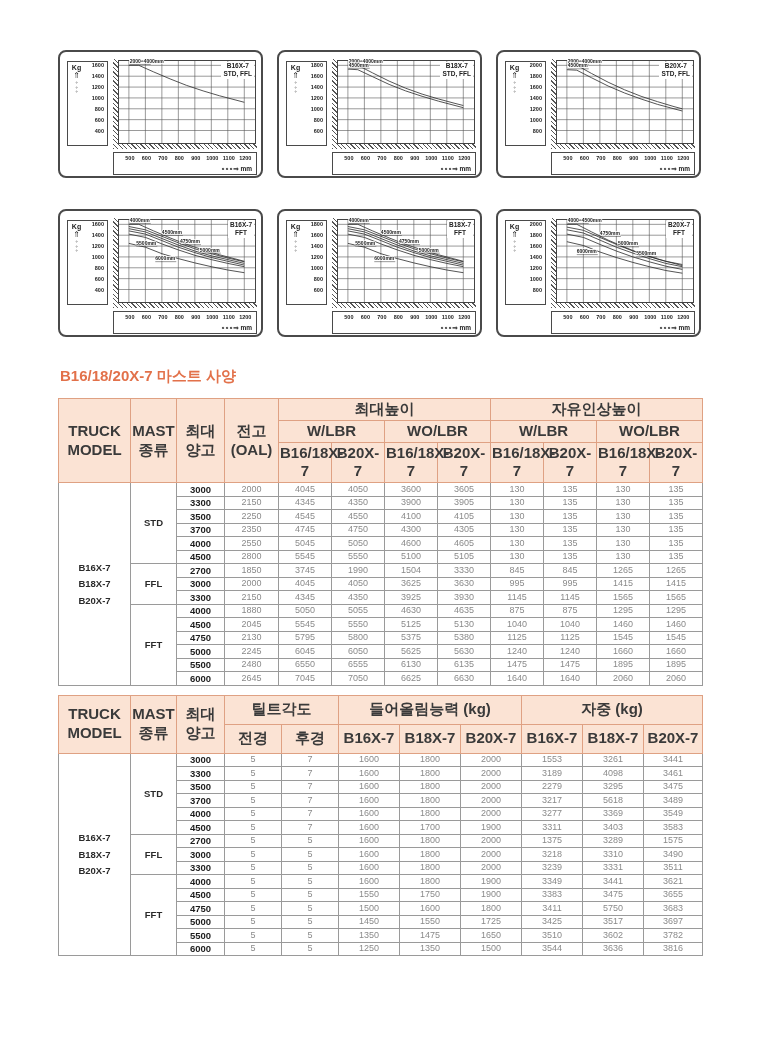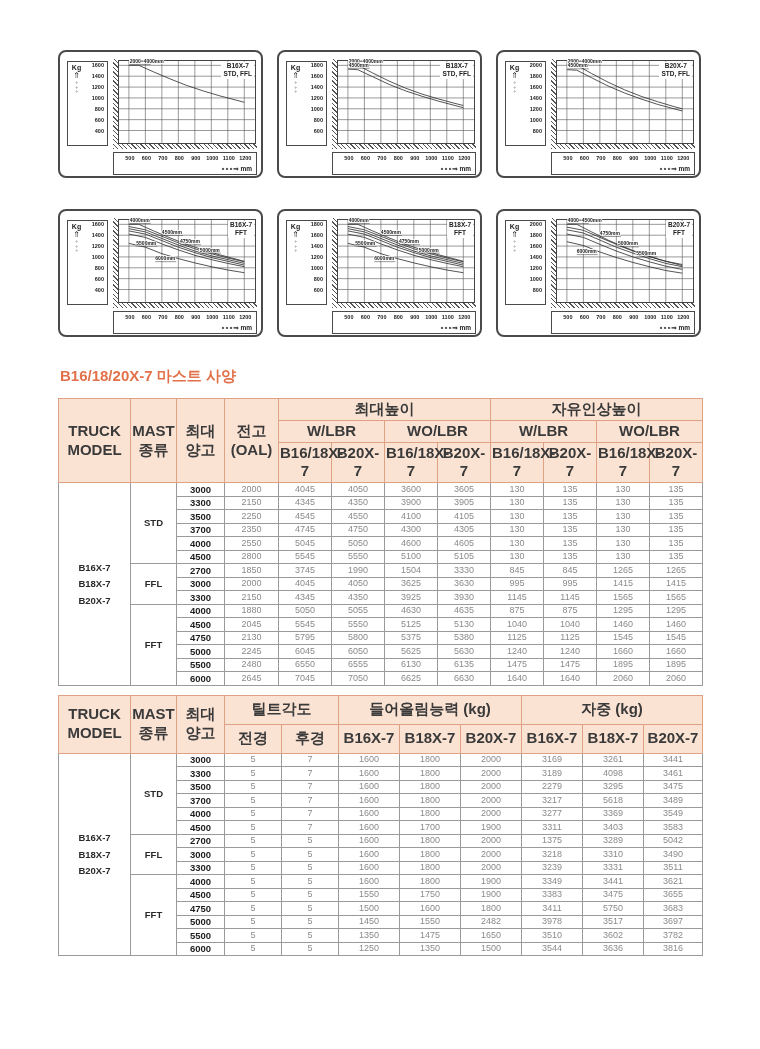--- a/index.html
+++ b/index.html
@@ -788,21 +788,21 @@
             <div>B18X-7</div>
             <div>B20X-7</div>
           </td>
           <td class="mast-cell" rowspan="6">STD</td>
           <td class="lift-col">3000</td>
           <td>5</td>
           <td>7</td>
           <td>1600</td>
           <td>1800</td>
           <td>2000</td>
-          <td>3169</td>
+          <td>1553</td>
           <td>3261</td>
           <td>3441</td>
         </tr>
         <tr>
           <td class="lift-col">3300</td>
           <td>5</td>
           <td>7</td>
           <td>1600</td>
           <td>1800</td>
           <td>2000</td>
@@ -857,21 +857,21 @@
         <tr>
           <td class="mast-cell" rowspan="3">FFL</td>
           <td class="lift-col">2700</td>
           <td>5</td>
           <td>5</td>
           <td>1600</td>
           <td>1800</td>
           <td>2000</td>
           <td>1375</td>
           <td>3289</td>
-          <td>5042</td>
+          <td>1575</td>
         </tr>
         <tr>
           <td class="lift-col">3000</td>
           <td>5</td>
           <td>5</td>
           <td>1600</td>
           <td>1800</td>
           <td>2000</td>
           <td>3218</td>
           <td>3310</td>
@@ -921,22 +921,22 @@
           <td>3411</td>
           <td>5750</td>
           <td>3683</td>
         </tr>
         <tr>
           <td class="lift-col">5000</td>
           <td>5</td>
           <td>5</td>
           <td>1450</td>
           <td>1550</td>
-          <td>2482</td>
-          <td>3978</td>
+          <td>1725</td>
+          <td>3425</td>
           <td>3517</td>
           <td>3697</td>
         </tr>
         <tr>
           <td class="lift-col">5500</td>
           <td>5</td>
           <td>5</td>
           <td>1350</td>
           <td>1475</td>
           <td>1650</td>

